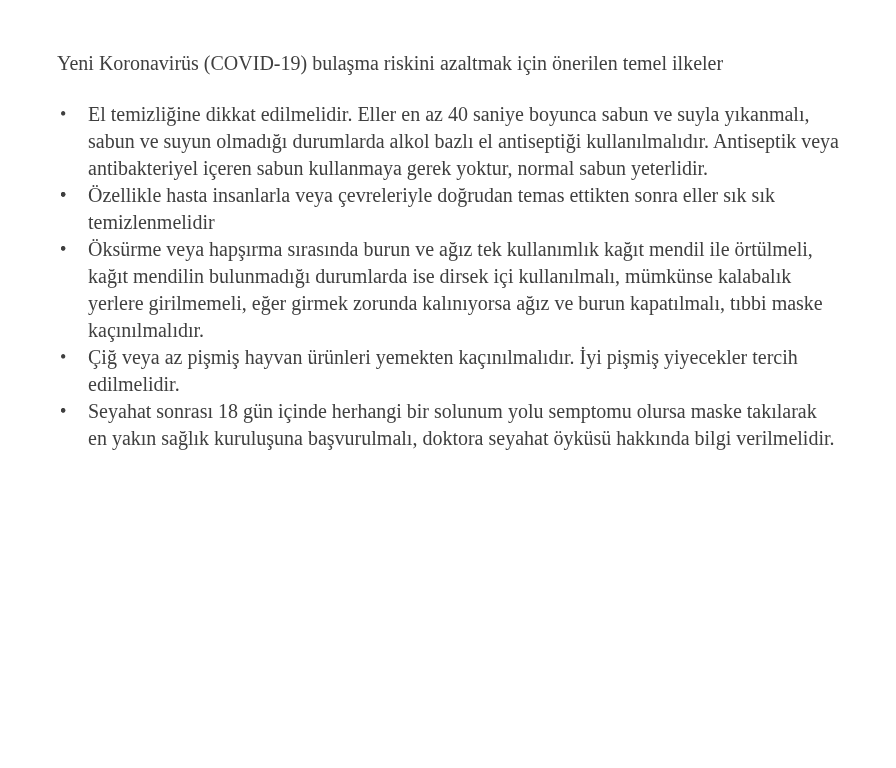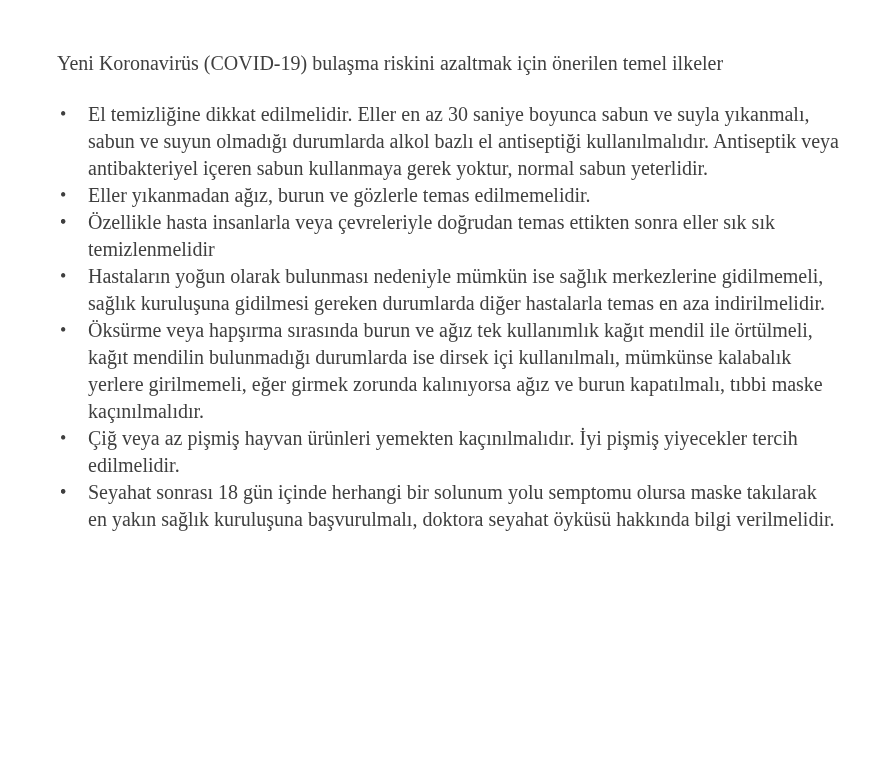--- a/index.html
+++ b/index.html
@@ -53,36 +53,34 @@
 </head>
 <body>
 
 <div class="page">
 
   <p class="doc-title">Yeni Koronavirüs (COVID-19) bulaşma riskini azaltmak için önerilen temel ilkeler</p>
 
   <ul class="bullet-list">
     <li>
       <span class="bullet">•</span>
-      <span>El temizliğine dikkat edilmelidir. Eller en az 30 saniye boyunca sabun ve suyla yıkanmalı, sabun ve suyun olmadığı durumlarda alkol bazlı el antiseptiği kullanılmalıdır. Antiseptik veya antibakteriyel içeren sabun kullanmaya gerek yoktur, normal sabun yeterlidir.</span>
+      <span>El temizliğine dikkat edilmelidir. Eller en az 40 saniye boyunca sabun ve suyla yıkanmalı, sabun ve suyun olmadığı durumlarda alkol bazlı el antiseptiği kullanılmalıdır. Antiseptik veya antibakteriyel içeren sabun kullanmaya gerek yoktur, normal sabun yeterlidir.</span>
     </li>
     <li>
       <span class="bullet">•</span>
-      <span>Eller yıkanmadan ağız, burun ve gözlerle temas edilmemelidir.</span>
     </li>
     <li>
       <span class="bullet">•</span>
     </li>
     <li>
       <span class="bullet">•</span>
       <span>Özellikle hasta insanlarla veya çevreleriyle doğrudan temas ettikten sonra eller sık sık temizlenmelidir</span>
     </li>
     <li>
       <span class="bullet">•</span>
-      <span>Hastaların yoğun olarak bulunması nedeniyle mümkün ise sağlık merkezlerine gidilmemeli, sağlık kuruluşuna gidilmesi gereken durumlarda diğer hastalarla temas en aza indirilmelidir.</span>
     </li>
     <li>
       <span class="bullet">•</span>
       <span>Öksürme veya hapşırma sırasında burun ve ağız tek kullanımlık kağıt mendil ile örtülmeli, kağıt mendilin bulunmadığı durumlarda ise dirsek içi kullanılmalı, mümkünse kalabalık yerlere girilmemeli, eğer girmek zorunda kalınıyorsa ağız ve burun kapatılmalı, tıbbi maske kaçınılmalıdır.</span>
     </li>
     <li>
       <span class="bullet">•</span>
       <span>Çiğ veya az pişmiş hayvan ürünleri yemekten kaçınılmalıdır. İyi pişmiş yiyecekler tercih edilmelidir.</span>
     </li>
     <li>

